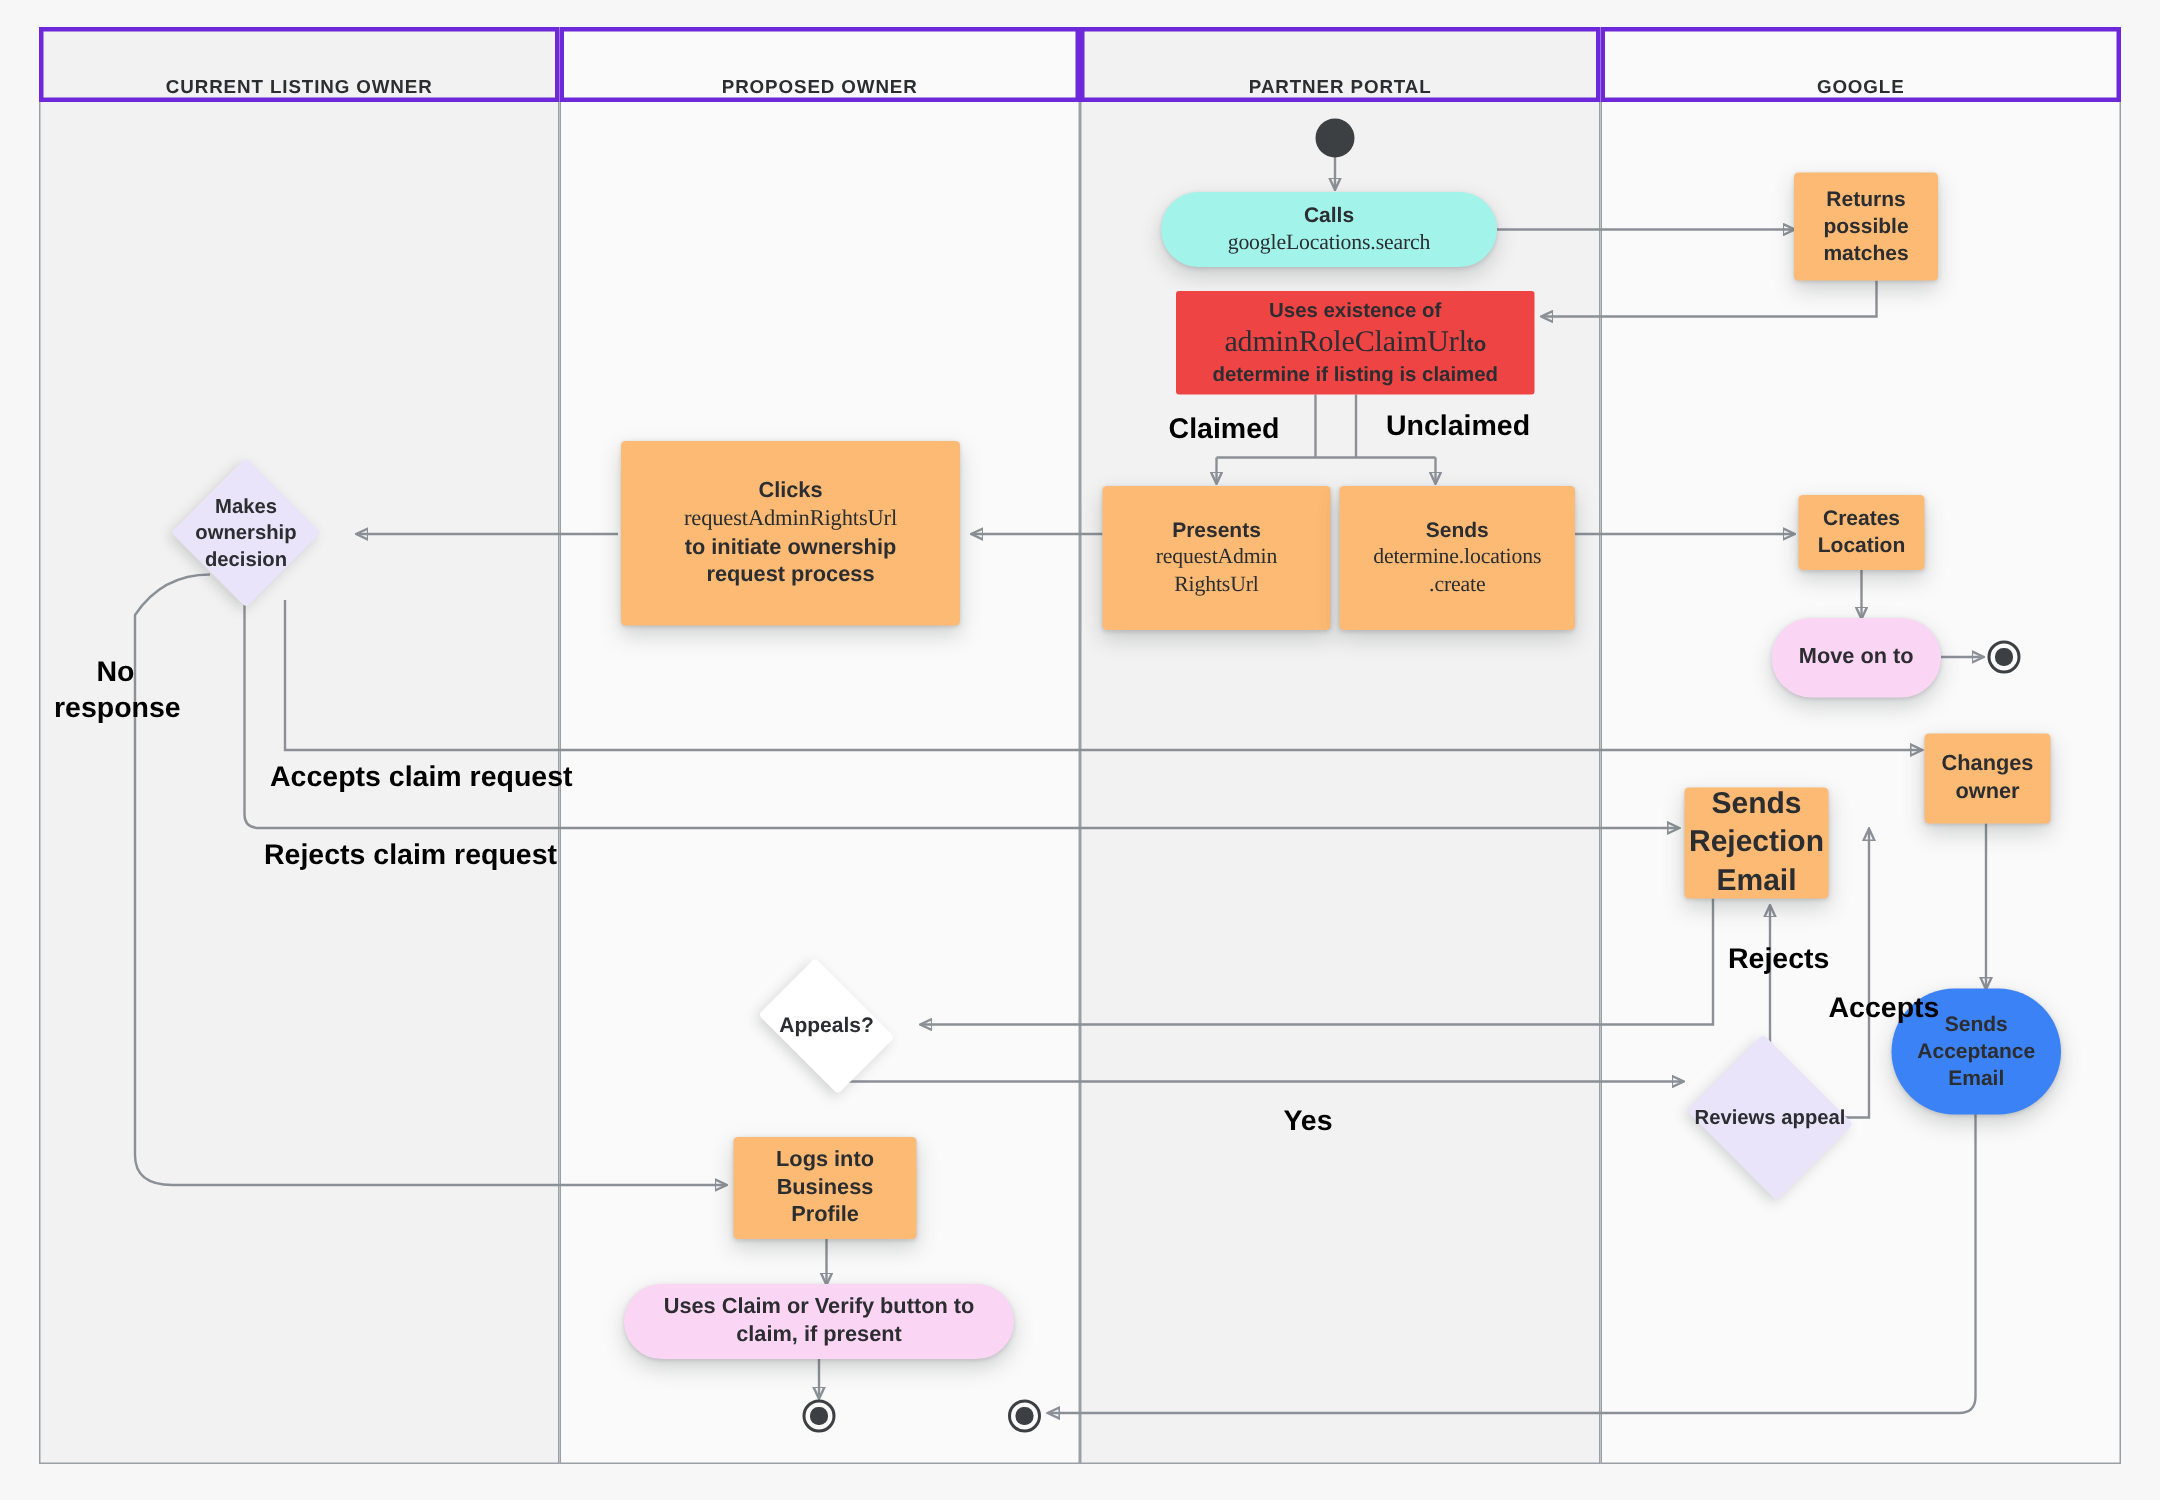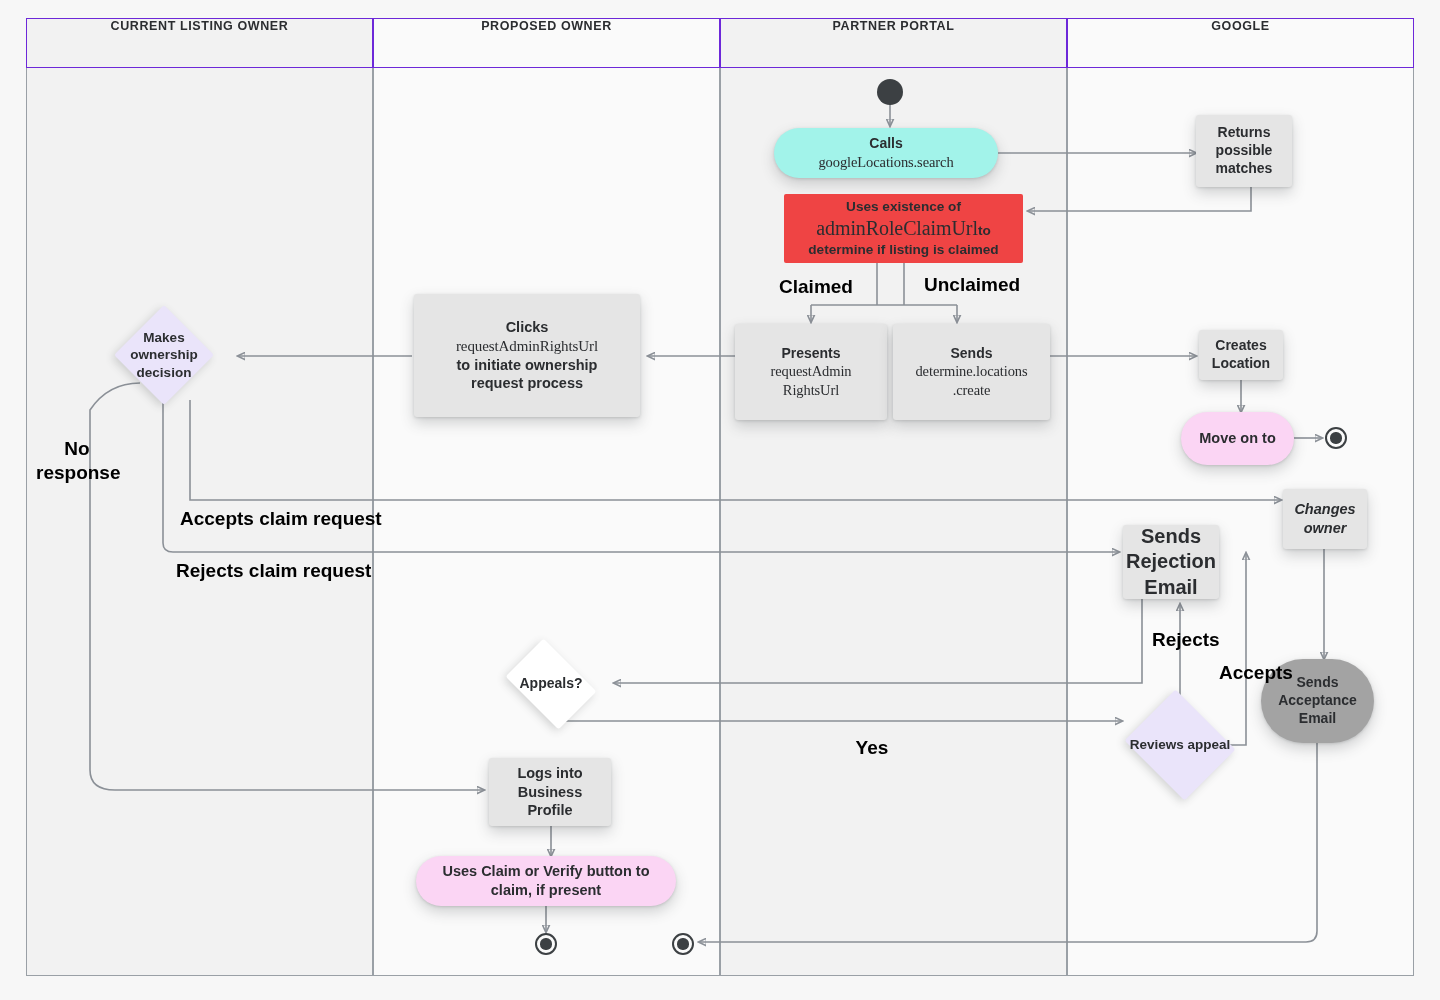--- a/index.html
+++ b/index.html
@@ -4,41 +4,41 @@
 <style>
   html,body{margin:0;padding:0;background:#f7f7f7;}
   body{
     font-family:"Liberation Sans", sans-serif;
     width:1440px;height:1000px;overflow:hidden;position:relative;
   }
   #stage{position:absolute;left:0;top:0;width:1440px;height:1000px;}
   
   .lane-head{
     position:absolute;box-sizing:border-box;
-    border:1px solid #6d28d9;background:#f2f2f2;
-    display:flex;align-items:flex-start;justify-content:center;
+    border:3px solid #6d28d9;background:#f2f2f2;
+    display:flex;align-items:flex-end;justify-content:center;
     font-size:12.5px;font-weight:700;letter-spacing:.6px;color:#2b2d30;
   }
   .lane-head.alt{background:#fafafa;}
   .lane-body{
     position:absolute;box-sizing:border-box;
     border:1px solid #9aa0a6;border-top:none;background:#f2f2f2;
   }
   .lane-body.alt{background:#fafafa;}
   
   svg#edges{position:absolute;left:0;top:0;width:1440px;height:1000px;pointer-events:none;}
   svg#edges path,svg#edges line{fill:none;stroke:#8b9097;stroke-width:1.6;}
   
   .node{
     position:absolute;box-sizing:border-box;
     display:flex;align-items:center;justify-content:center;
     text-align:center;color:#2b2d30;line-height:1.28;
   }
   .n-rect{
-    background:#e5e5e5;border-radius:3px;
+    background:#fdba74;border-radius:3px;
     box-shadow:0 6px 14px rgba(60,64,67,.22), 0 1px 3px rgba(60,64,67,.18);
     padding:6px 8px;
   }
   .n-round{
     border-radius:999px;
     box-shadow:0 6px 14px rgba(60,64,67,.22), 0 1px 3px rgba(60,64,67,.18);
     padding:6px 10px;
   }
   .n-band{ 
     border-radius:2px;padding:6px 8px;
@@ -200,39 +200,39 @@
   </div>
 
   <div class="node n-rect" style="left:1199px;top:330px;width:84px;height:50px;font-size:14px;font-weight:700;">
     <span>Creates Location</span>
   </div>
 
   <div class="node n-round" style="left:1181px;top:412px;width:113px;height:53px;background:#fbd5f4;font-size:14.5px;font-weight:700;">
     <span>Move on to</span>
   </div>
 
-  <div class="node n-rect" style="left:1283px;top:489px;width:84px;height:60px;font-size:14.5px;font-weight:700;font-style:italic;">
+  <div class="node n-rect" style="left:1283px;top:489px;width:84px;height:60px;font-size:14.5px;font-weight:700;">
     <span>Changes owner</span>
   </div>
 
   <div class="node n-rect" style="left:1123px;top:525px;width:96px;height:74px;font-size:20px;font-weight:700;">
     <span>Sends Rejection Email</span>
   </div>
 
   <div class="node n-diamond" style="left:498px;top:646px;width:106px;height:76px;">
     <div class="dia-shape" style="background:#ffffff;"></div>
     <div class="dia-txt b" style="font-size:14px;">Appeals?</div>
   </div>
 
   <div class="node n-diamond" style="left:1120px;top:694px;width:120px;height:102px;">
     <div class="dia-shape" style="background:#eae4fa;"></div>
     <div class="dia-txt b" style="font-size:13.5px;">Reviews appeal</div>
   </div>
 
-  <div class="node n-round" style="left:1261px;top:659px;width:113px;height:84px;background:#a3a3a3;font-size:14px;font-weight:700;">
+  <div class="node n-round" style="left:1261px;top:659px;width:113px;height:84px;background:#3b82f6;font-size:14px;font-weight:700;">
     <span>Sends Acceptance Email</span>
   </div>
 
   <div class="node n-rect" style="left:489px;top:758px;width:122px;height:68px;font-size:14.5px;font-weight:700;">
     <span>Logs into Business Profile</span>
   </div>
 
   <div class="node n-round" style="left:416px;top:856px;width:260px;height:50px;background:#fbd5f4;font-size:14.5px;font-weight:700;">
     <span>Uses Claim or Verify button to claim, if present</span>
   </div>

